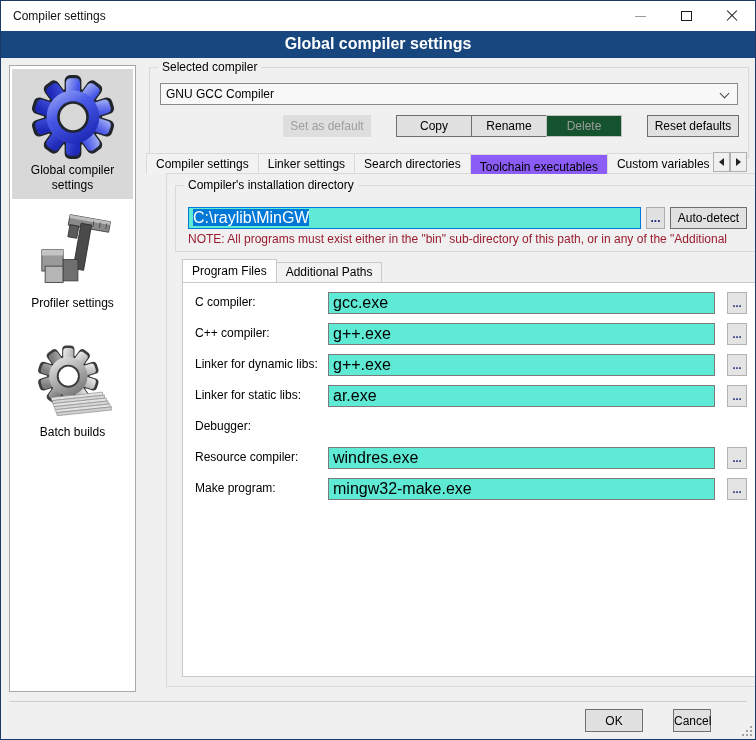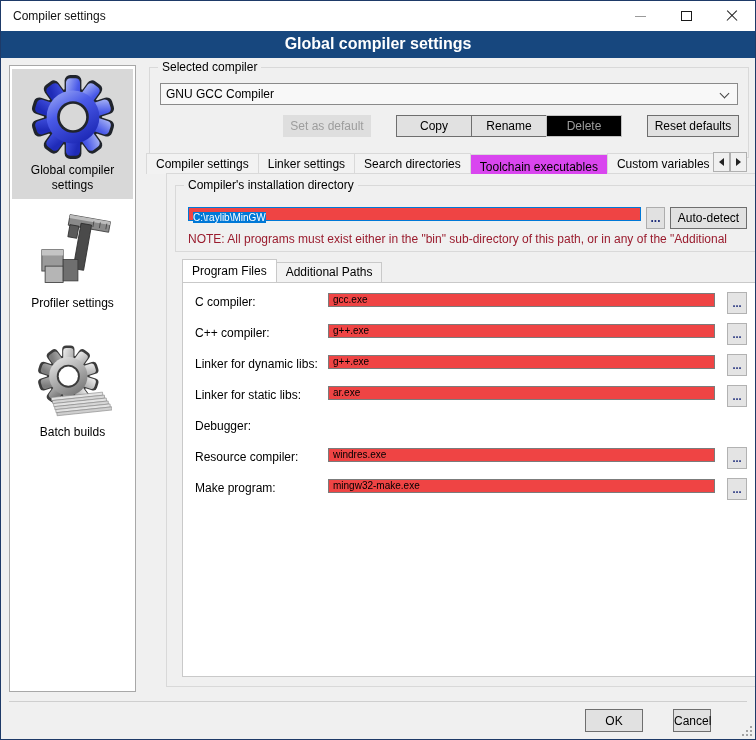--- a/index.html
+++ b/index.html
@@ -30,32 +30,32 @@
   .side-item .lbl{text-align:center;line-height:15px;margin-top:2px;}
   .si-1{margin-top:3px;} .si-2{margin-top:9px;} .si-3{margin-top:24px;}
   
   .grp{position:absolute;border:1px solid #d9d9d9;}
   .grp>.glabel{position:absolute;top:-8px;left:8px;background:#f0f0f0;padding:0 4px;white-space:nowrap;}
   
   .btn{display:inline-block;background:#e1e1e1;border:1px solid #6e6e6e;text-align:center;
        font-family:"Liberation Sans",sans-serif;font-size:12px;line-height:20px;height:22px;cursor:default;}
   .btn.light{border-color:#adadad;}
   .btn.dis1{background:#dedede;border-color:#dedede;color:#9d9d9d;}
-  .btn.dis2{background:#000000;border-color:#c2c2c2;color:#9d9d9d;}
+  .btn.dis2{background:#14532d;border-color:#c2c2c2;color:#9d9d9d;}
   .combo{position:absolute;height:22px;background:#f8f8f8;border:1px solid #8a8a8a;line-height:20px;padding-left:5px;}
   .chev{position:absolute;right:9px;top:6px;width:7px;height:7px;border-right:1.4px solid #444;border-bottom:1.4px solid #444;transform:rotate(45deg);}
-  .tbox{position:absolute;height:14px;background:#ef4444;border:1px solid #7b7b7b;line-height:20px;padding-left:4px;
-        font-family:"Liberation Sans",sans-serif;font-size:10px;}
+  .tbox{position:absolute;height:22px;background:#5eead4;border:1px solid #7b7b7b;line-height:20px;padding-left:4px;
+        font-family:"Liberation Sans",sans-serif;font-size:16px;}
   .tbox.focus{border-color:#0078d7;}
   .selspan{background:#0078d7;color:#fff;}
   input.tbox{width:100%;}
   
   .tabbar{position:absolute;left:145px;top:149px;width:567px;height:24px;display:flex;align-items:flex-end;overflow:hidden;}
   .tab{height:21px;line-height:20px;padding:0 9px;background:#f2f2f2;border:1px solid #d9d9d9;border-bottom:none;margin-right:-1px;white-space:nowrap;z-index:1;}
-  .tab.active{height:20px;line-height:24px;background:#d946ef;z-index:3;position:relative;}
+  .tab.active{height:20px;line-height:24px;background:#8b5cf6;z-index:3;position:relative;}
   .tabarrow{position:absolute;top:151px;width:17px;height:20px;background:#f0f0f0;border:1px solid #b0b0b0;display:flex;align-items:center;justify-content:center;z-index:4;}
   .tri-l{width:0;height:0;border:4px solid transparent;border-right:5px solid #222;margin-left:-4px;}
   .tri-r{width:0;height:0;border:4px solid transparent;border-left:5px solid #222;margin-right:-4px;}
   
   .tabpanel{position:absolute;left:145px;top:172px;width:602px;height:514px;border:1px solid #d9d9d9;background:#f0f0f0;z-index:2;margin-left:20px;}
   .note{position:absolute;left:12px;top:46px;right:3px;color:#9a1c2e;white-space:nowrap;overflow:hidden;}
   
   .ntabs{position:absolute;left:15px;top:85px;display:flex;align-items:flex-end;height:23px;z-index:2;justify-content:center;}
   .ntab{height:20px;line-height:19px;padding:0 9px;background:#f2f2f2;border:1px solid #c9c9c9;border-bottom:none;margin-right:-1px;}
   .ntab.active{height:23px;line-height:23px;background:#fff;position:relative;}

